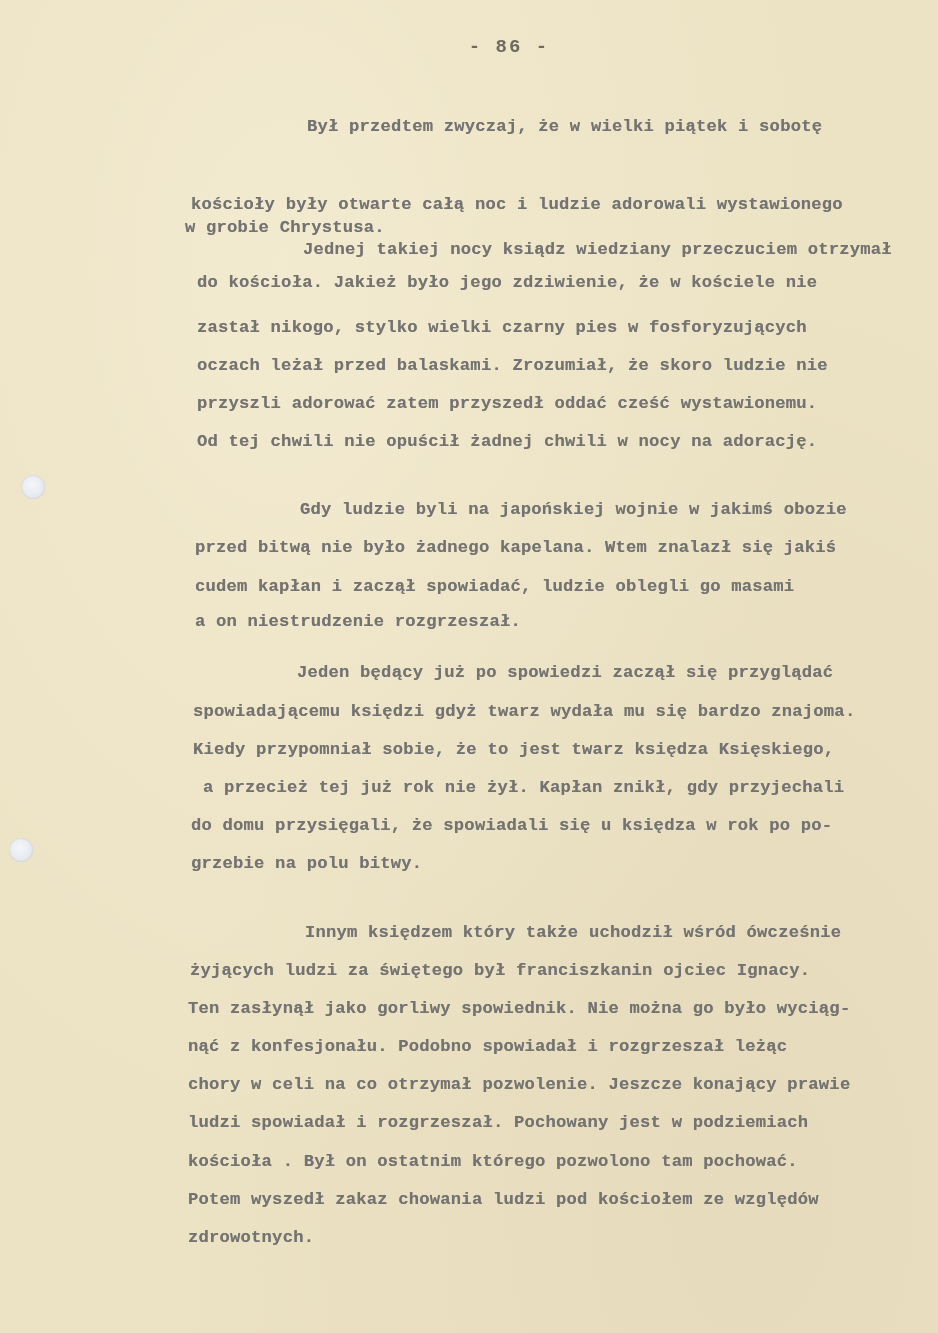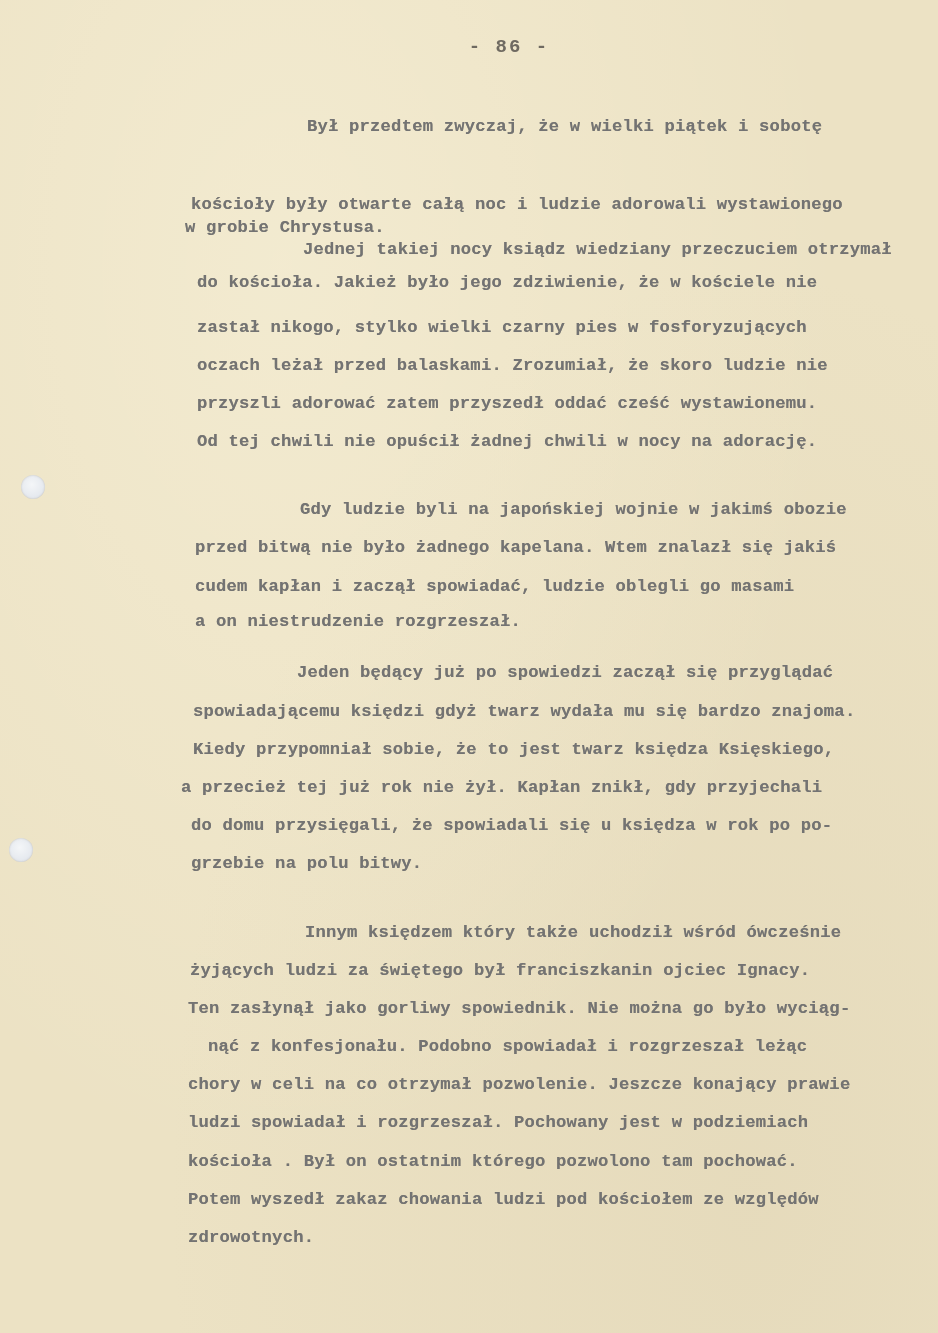--- a/index.html
+++ b/index.html
@@ -82,30 +82,30 @@
     <div class="line" style="left:300px; top:500px;">Gdy ludzie byli na japońskiej wojnie w jakimś obozie</div>
     <div class="line" style="left:195px; top:538px;">przed bitwą nie było żadnego kapelana. Wtem znalazł się jakiś</div>
     <div class="line" style="left:195px; top:577px;">cudem kapłan i zaczął spowiadać, ludzie oblegli go masami</div>
     <div class="line" style="left:195px; top:612px;">a on niestrudzenie rozgrzeszał.</div>
   </div>
 
   <div>
     <div class="line" style="left:297px; top:663px;text-align:center;">Jeden będący już po spowiedzi zaczął się przyglądać</div>
     <div class="line" style="left:193px; top:702px;">spowiadającemu księdzi gdyż twarz wydała mu się bardzo znajoma.</div>
     <div class="line" style="left:193px; top:740px;">Kiedy przypomniał sobie, że to jest twarz księdza Księskiego,</div>
-    <div class="line" style="left:181px; top:778px;">a przecież tej już rok nie żył. Kapłan znikł, gdy przyjechali</div>
+    <div class="line" style="left:203px; top:778px;">a przecież tej już rok nie żył. Kapłan znikł, gdy przyjechali</div>
     <div class="line" style="left:191px; top:816px;">do domu przysięgali, że spowiadali się u księdza w rok po po-</div>
     <div class="line" style="left:191px; top:854px;">grzebie na polu bitwy.</div>
   </div>
 
   <div>
     <div class="line" style="left:305px; top:923px;">Innym księdzem który także uchodził wśród ówcześnie</div>
     <div class="line" style="left:190px; top:961px;">żyjących ludzi za świętego był franciszkanin ojciec Ignacy.</div>
     <div class="line" style="left:188px; top:999px;">Ten zasłynął jako gorliwy spowiednik. Nie można go było wyciąg-</div>
-    <div class="line" style="left:188px; top:1037px;margin-left:20px;">nąć z konfesjonału. Podobno spowiadał i rozgrzeszał leżąc</div>
+    <div class="line" style="left:188px; top:1037px;">nąć z konfesjonału. Podobno spowiadał i rozgrzeszał leżąc</div>
     <div class="line" style="left:188px; top:1075px;">chory w celi na co otrzymał pozwolenie. Jeszcze konający prawie</div>
     <div class="line" style="left:188px; top:1113px;">ludzi spowiadał i rozgrzeszał. Pochowany jest w podziemiach</div>
     <div class="line" style="left:188px; top:1152px;">kościoła . Był on ostatnim którego pozwolono tam pochować.</div>
     <div class="line" style="left:188px; top:1190px;">Potem wyszedł zakaz chowania ludzi pod kościołem ze względów</div>
     <div class="line" style="left:188px; top:1228px;">zdrowotnych.</div>
   </div>
 
 </div>
 
 </body></html>

